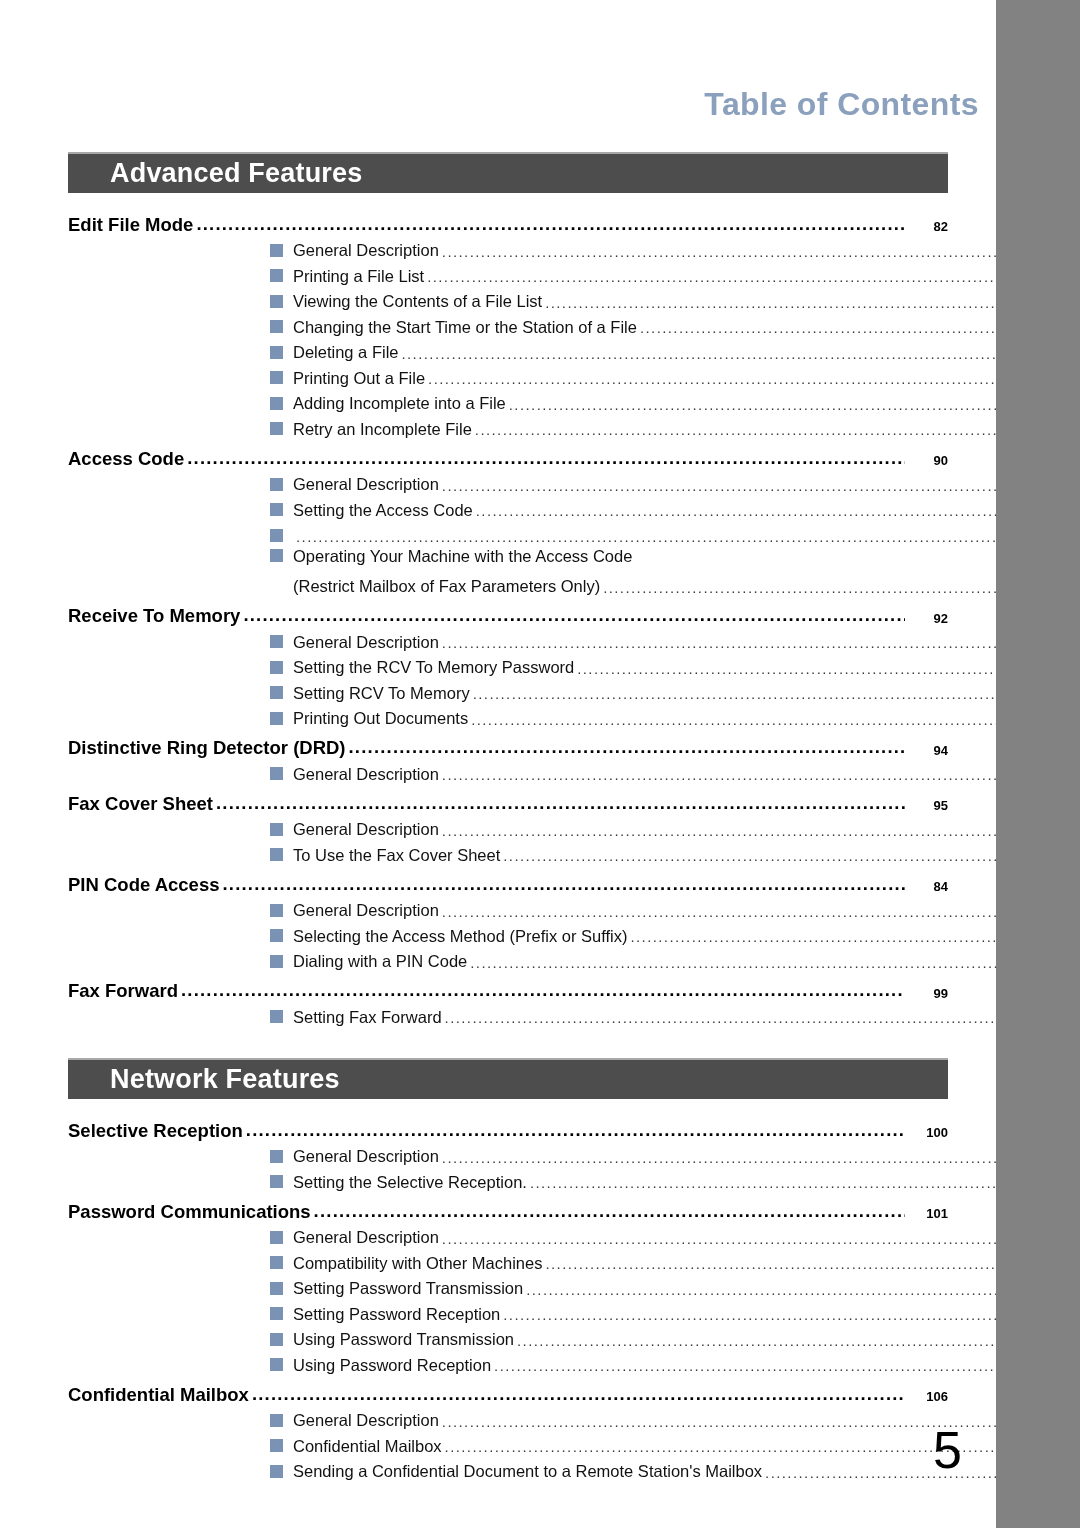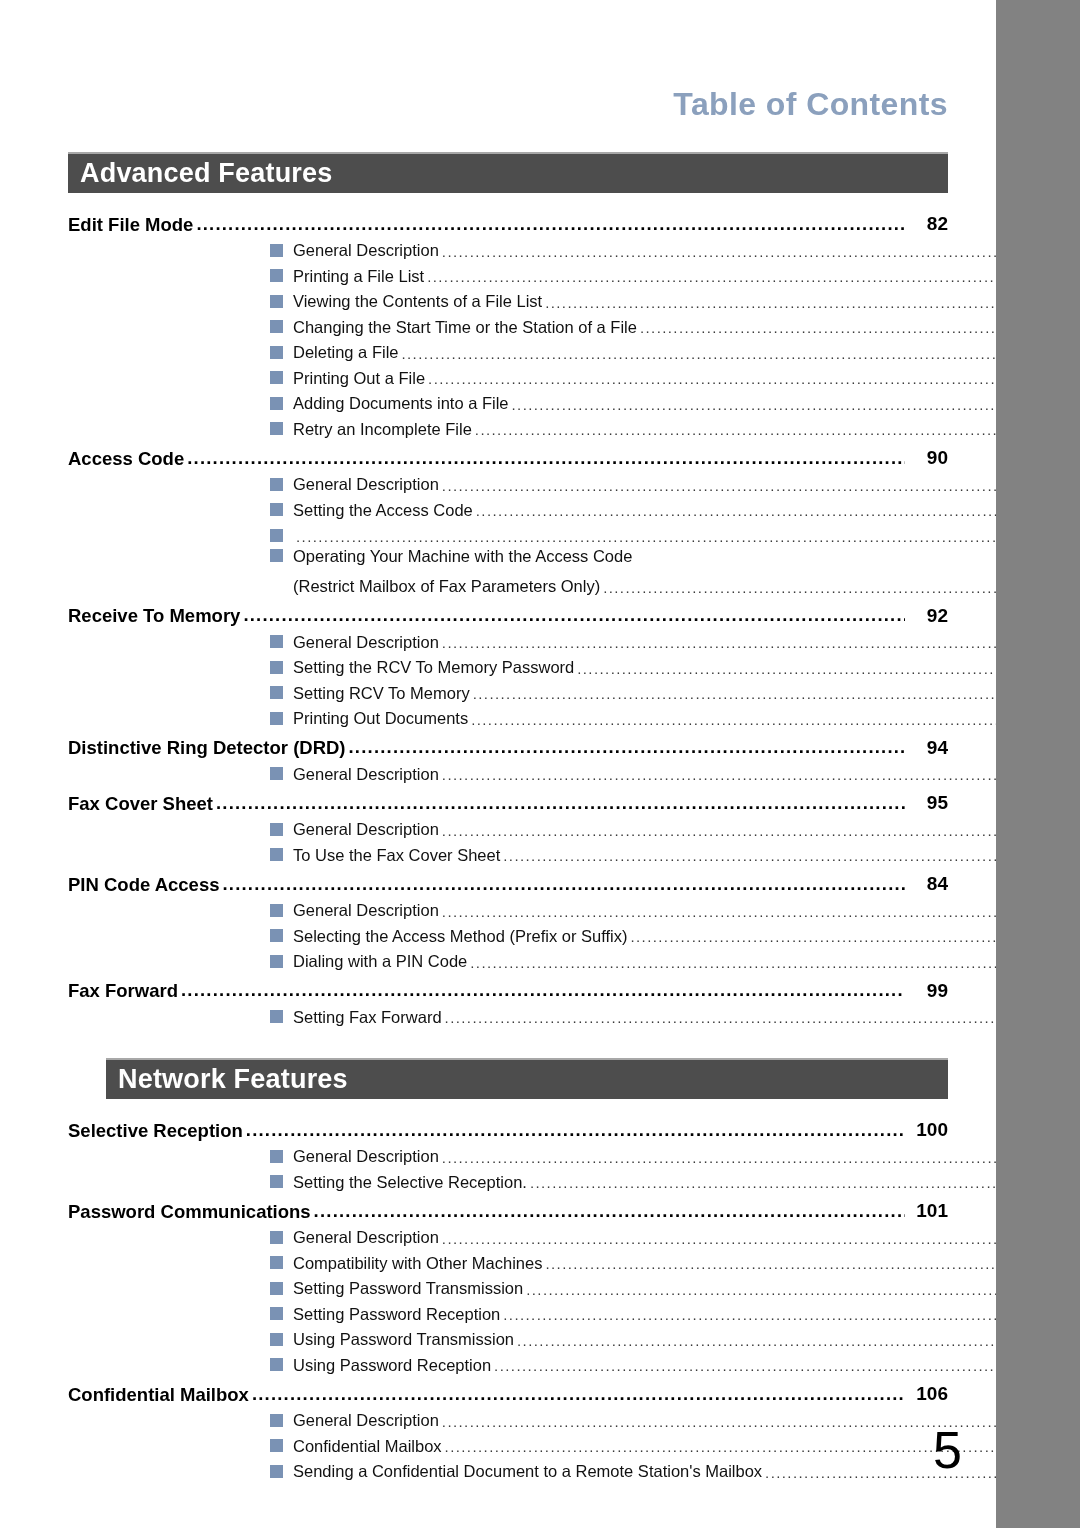--- a/index.html
+++ b/index.html
@@ -39,20 +39,21 @@
   .toc-title {
     position: absolute;
     left: 0;
     top: 86px;
     width: 948px;
     text-align: right;
     font-size: 32px;
     font-weight: bold;
     color: #8ba0bd;
     letter-spacing: 0.4px;
+    padding-left: 31px;
   }
 
   .content {
     position: absolute;
     left: 68px;
     top: 152px;
     width: 880px;
   }
 
   
@@ -60,27 +61,26 @@
     height: 41px;
     background: #4d4d4d;
     border-top: 2px solid #a8a8a8;
     box-sizing: border-box;
     display: flex;
     align-items: center;
     margin-bottom: 11px;
   }
   .section-banner.second {
     margin-top: 32px;
-    margin-left: 38px;
   }
   .section-banner-label {
     color: #ffffff;
     font-size: 27px;
     font-weight: bold;
-    padding-left: 12px;
+    padding-left: 42px;
     letter-spacing: 0.2px;
     line-height: 1;
   }
 
   
   .entry {
     display: flex;
     align-items: flex-end;
     width: 880px;
   }
@@ -135,21 +135,21 @@
     letter-spacing: 1.4px;
     font-size: 15px;
   }
 
   .pagenum {
     flex: 0 0 auto;
     width: 40px;
     text-align: right;
     line-height: 1.05;
   }
-  .entry.main .pagenum { font-weight: bold; font-size: 19px; }
+  .entry.main .pagenum { font-weight: bold; font-size: 13px; }
 
   
   .entry.sub.wrapped { height: auto; align-items: flex-start; }
   .entry.sub.wrapped .bullet { margin-top: 4px; }
   .entry.sub.wrapped .stack { flex: 1 1 auto; display: block; }
   .entry.sub.wrapped .line1 {
     display: block;
     height: 25.5px;
     line-height: 1.35;
     white-space: nowrap;
@@ -213,21 +213,21 @@
         <span class="label">Deleting a File</span>
         <span class="leader">....................................................................................................................................................................................................................................................................</span>
       </div>
       <div class="entry sub">
         <span class="bullet"></span>
         <span class="label">Printing Out a File</span>
         <span class="leader">....................................................................................................................................................................................................................................................................</span>
       </div>
       <div class="entry sub">
         <span class="bullet"></span>
-        <span class="label">Adding Documents into a File</span>
+        <span class="label">Adding Incomplete into a File</span>
         <span class="leader">....................................................................................................................................................................................................................................................................</span>
       </div>
       <div class="entry sub">
         <span class="bullet"></span>
         <span class="label">Retry an Incomplete File</span>
         <span class="leader">....................................................................................................................................................................................................................................................................</span>
       </div>
       <div class="entry main">
         <span class="label">Access Code</span>
         <span class="leader">....................................................................................................................................................................................................................................................................</span>

